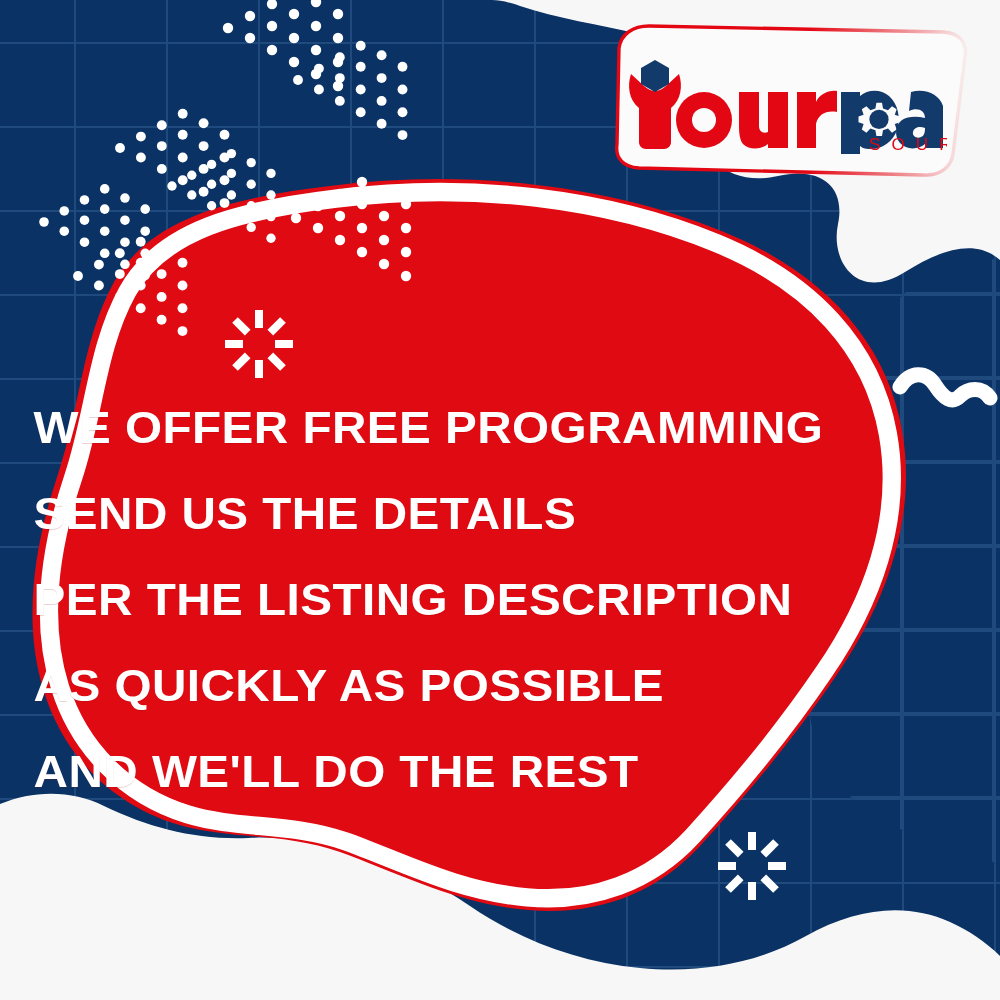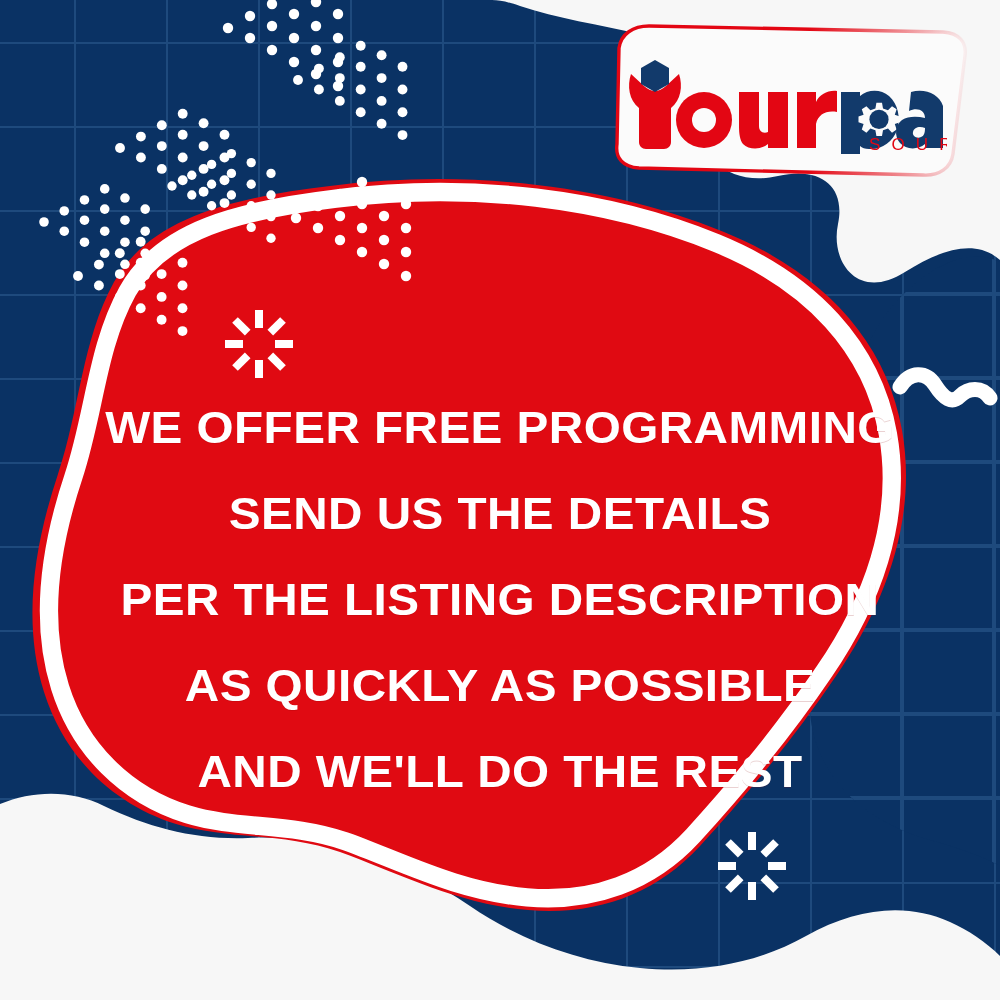--- a/index.html
+++ b/index.html
@@ -18,21 +18,20 @@
     width:1000px;height:1000px;
     display:block;
   }
 
   
   #headline{
     position:absolute;
     left:60px; top:385px;
     width:880px;
     z-index:40;
-    text-align:center;
     pointer-events:none;
   }
   #headline .line{
     display:block;
     color:#ffffff;
     font-family:"Liberation Sans",sans-serif;
     font-weight:bold;
     font-size:45px;
     line-height:86px;
     letter-spacing:0.4px;

